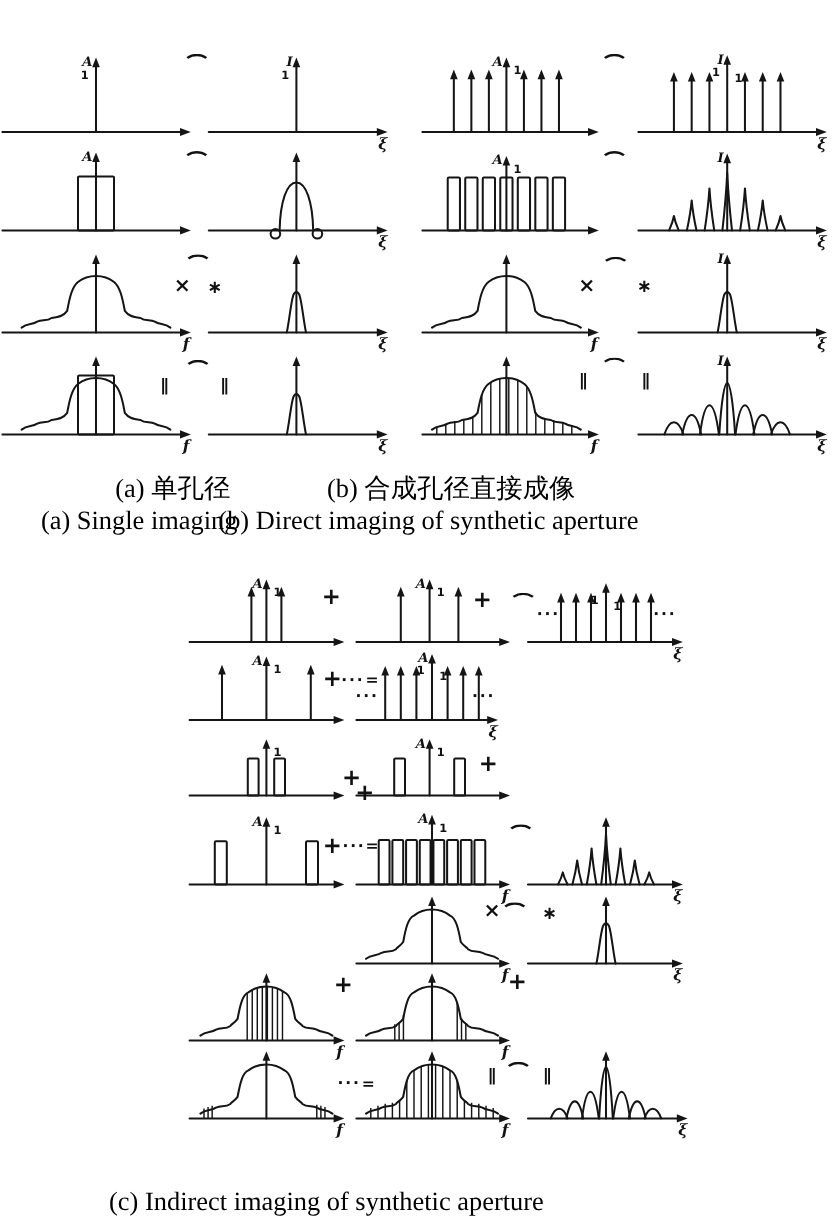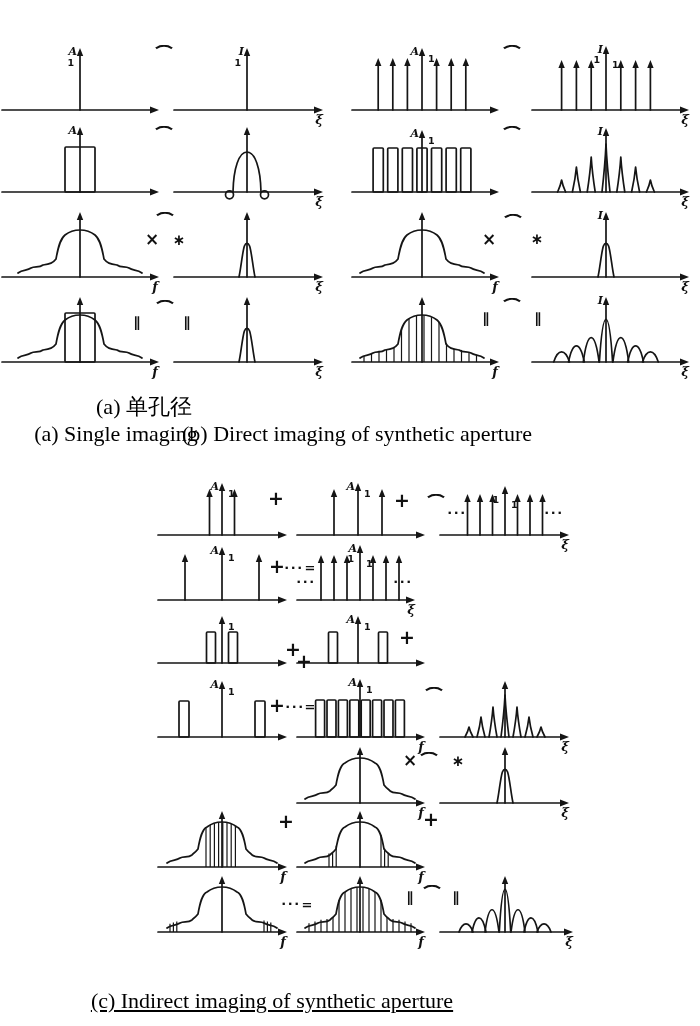--- a/index.html
+++ b/index.html
@@ -607,16 +607,17 @@
       <div class="op op-plus" style="left: 286px; top: 821px;">+</div>
       <div class="op op-plus" style="left: 431px; top: 819px;">+</div>
       <div class="op op-dots" style="left: 291px; top: 903px;">···</div>
       <div class="op op-eq" style="left: 307px; top: 904px;">=</div>
       <div class="op op-par" style="left: 410px; top: 897px;">∥</div>
       <div class="op op-arc" style="left: 432px; top: 892px;"></div>
       <div class="op op-par" style="left: 456px; top: 897px;">∥</div>
     </div>
 
   <div class="cap cap-zh" style="left:144px;top:392px;">(a) 单孔径</div>
+  <div class="cap cap-zh" style="left:376px;top:392px;">(b) 合成孔径直接成像</div>
   <div class="cap cap-en" style="left:116px;top:421px;">(a) Single imaging</div>
   <div class="cap cap-en" style="left:357px;top:421px;">(b) Direct imaging of synthetic aperture</div>
-  <div class="cap cap-en" style="left:272px;top:988px;text-decoration:underline;">(c) Indirect imaging of synthetic aperture</div>
+  <div class="cap cap-en" style="left:272px;top:988px;">(c) Indirect imaging of synthetic aperture</div>
 </div>
 
 </body></html>

